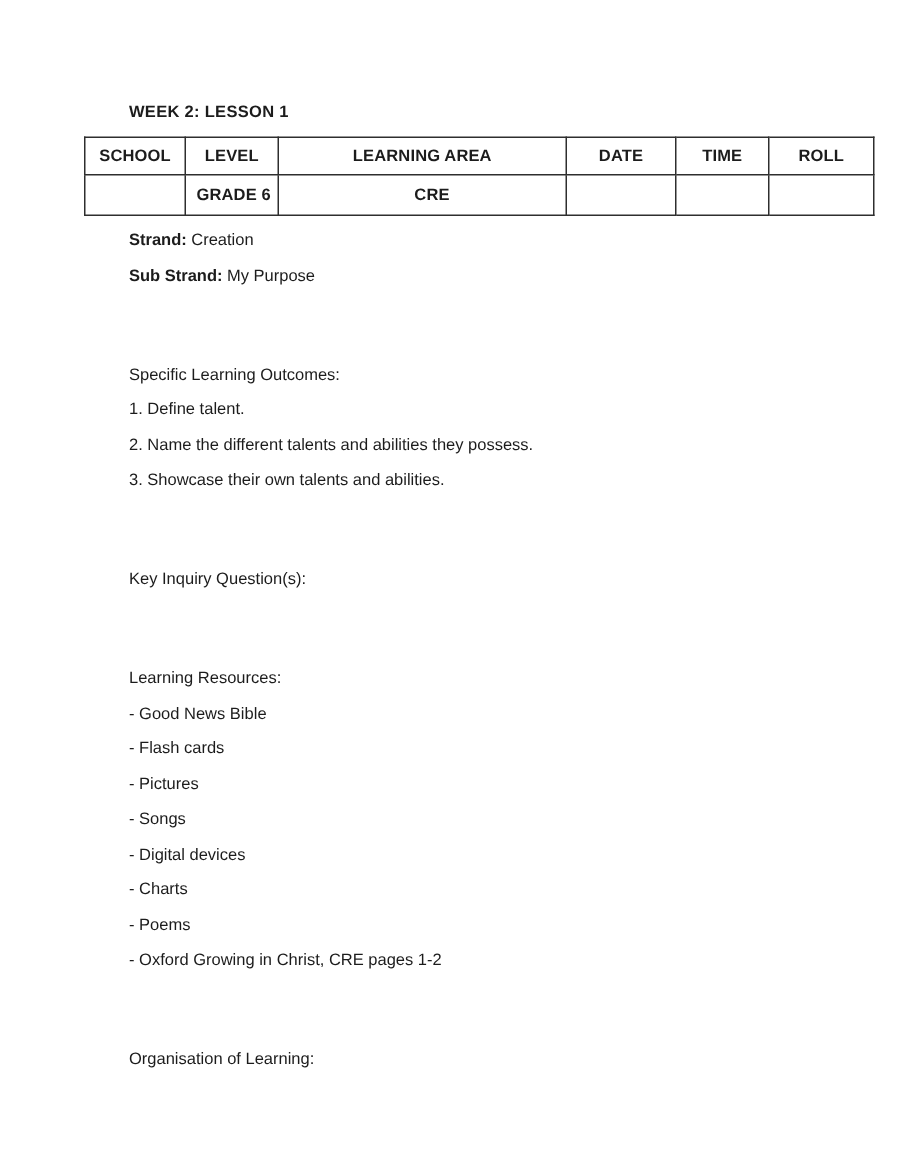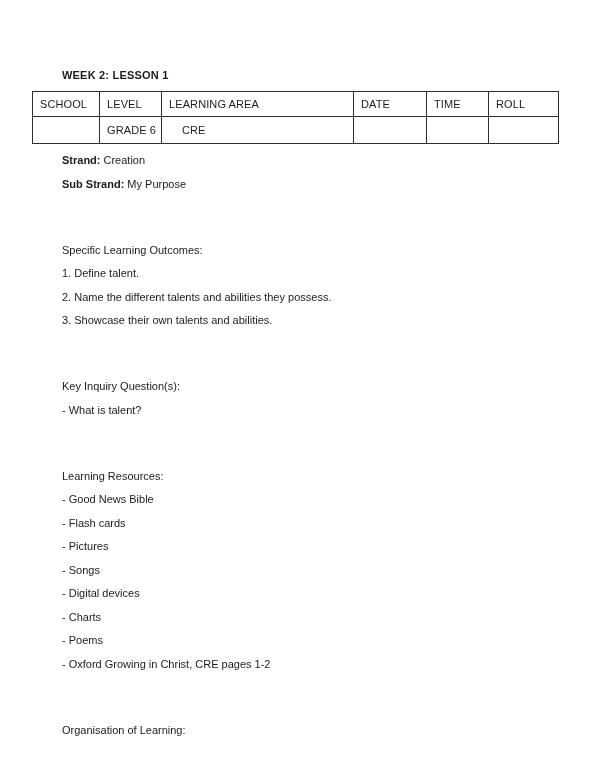--- a/index.html
+++ b/index.html
@@ -11,40 +11,40 @@
     width: 600px;
     height: 776px;
     overflow: hidden;
     font-family: "Liberation Sans", sans-serif;
     color: #1c1c1c;
   }
   .page {
     box-sizing: border-box;
     width: 600px;
     height: 776px;
-    padding: 70px 33px 0 32px;
+    padding: 70px 33px 0 56px;
     background: #ffffff;
   }
   .doc-title {
     font-size: 11px;
     font-weight: bold;
     line-height: 11px;
     margin: 0 0 10px 30px;
     letter-spacing: 0.2px;
   }
   table.info-table {
     border-collapse: collapse;
     table-layout: fixed;
     width: 526px;
   }
   .info-table th, .info-table td {
     border: 1px solid #2e2e2e;
     font-size: 11px;
-    font-weight: normal;
-    text-align: left;
+    font-weight: bold;
+    text-align: center;
     vertical-align: middle;
     padding: 0 7px;
     overflow: hidden;
     white-space: nowrap;
     letter-spacing: 0.1px;
   }
   .info-table thead tr { height: 25px; }
   .info-table tbody tr { height: 27px; }
   .info-table td.cell-learning-area { padding-left: 20px; }
   p.line {
@@ -99,21 +99,20 @@
   <p class="line first-after-table"><span class="lbl">Strand:</span><span>Creation</span></p>
 
   <p class="line"><span class="lbl">Sub Strand:</span><span>My Purpose</span></p>
 
   <p class="line heading gap-before">Specific Learning Outcomes:</p>
   <p class="line">1. Define talent.</p>
   <p class="line">2. Name the different talents and abilities they possess.</p>
   <p class="line">3. Showcase their own talents and abilities.</p>
 
   <p class="line heading gap-before">Key Inquiry Question(s):</p>
-  <p class="line">- What is talent?</p>
 
   <p class="line heading gap-before">Learning Resources:</p>
   <p class="line">- Good News Bible</p>
   <p class="line">- Flash cards</p>
   <p class="line">- Pictures</p>
   <p class="line">- Songs</p>
   <p class="line">- Digital devices</p>
   <p class="line">- Charts</p>
   <p class="line">- Poems</p>
   <p class="line">- Oxford Growing in Christ, CRE pages 1-2</p>

